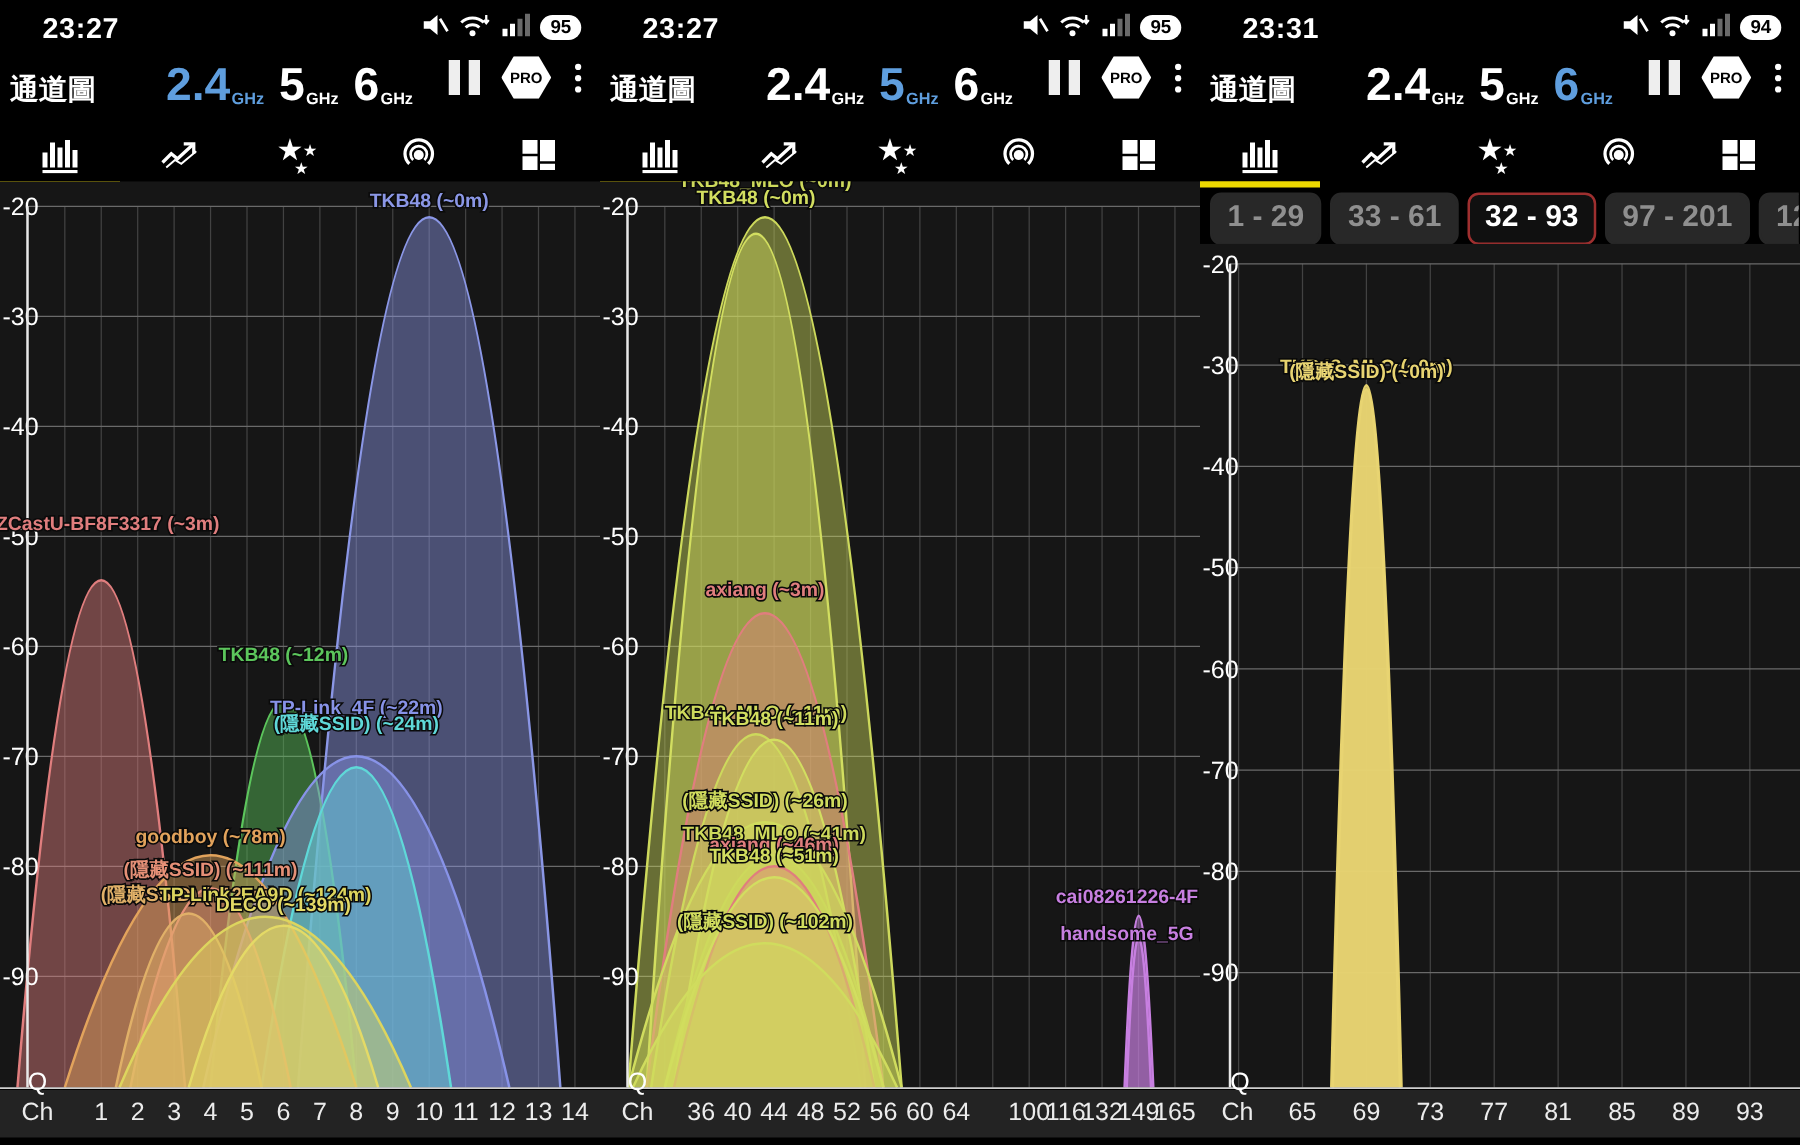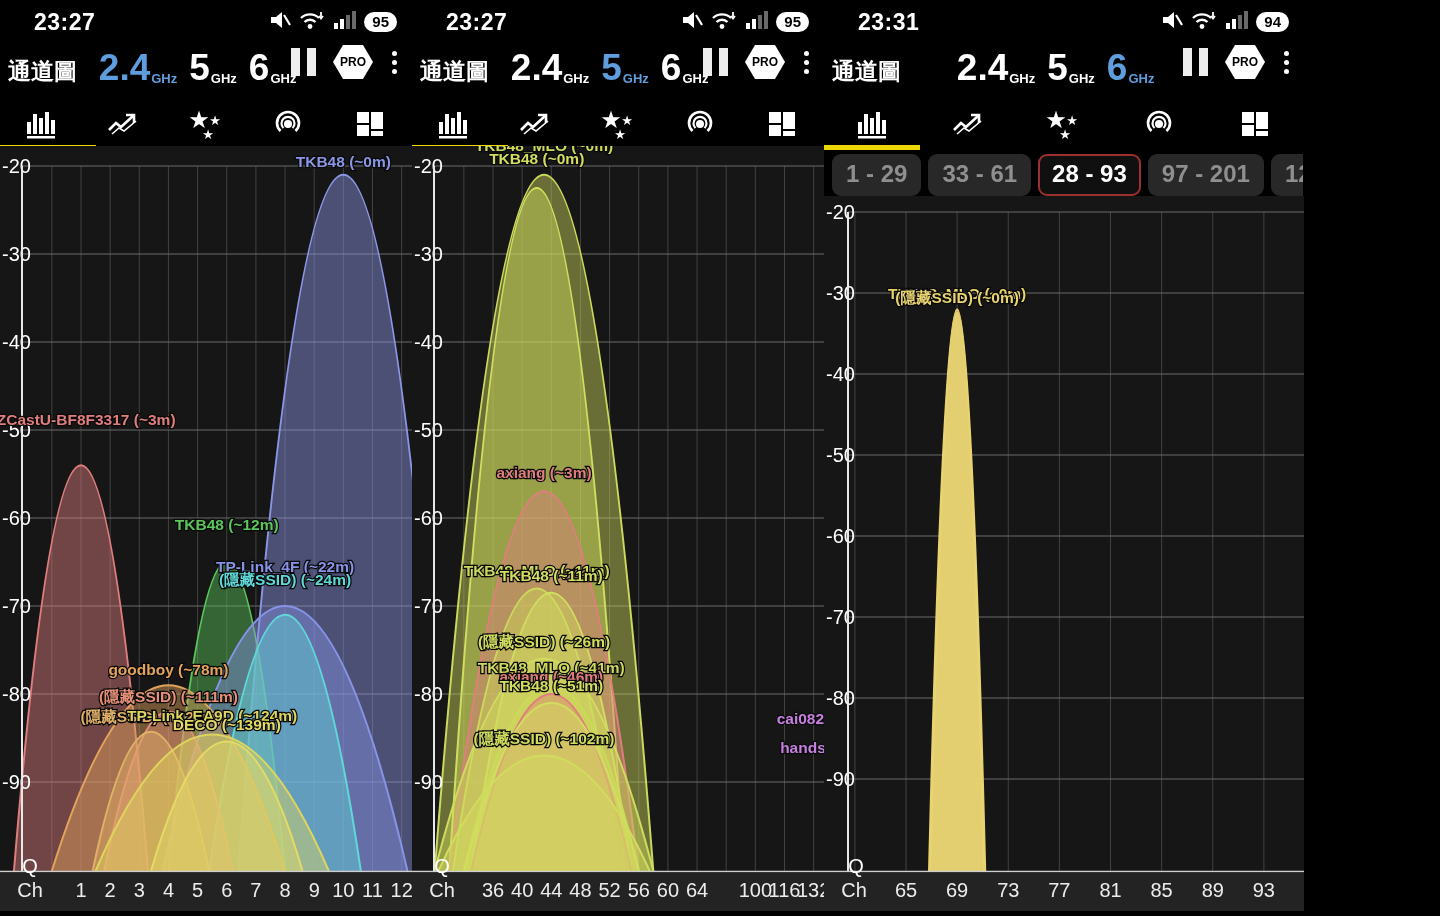--- a/index.html
+++ b/index.html
@@ -1,18 +1,18 @@
 <!DOCTYPE html>
 <html><head>
 <meta charset="utf-8">
 <style>
   * { margin:0; padding:0; box-sizing:border-box; }
   html,body { width:1440px; height:916px; background:#000; overflow:hidden;
               font-family:"Liberation Sans", sans-serif; }
-  #screen { display:flex; width:1304px; height:916px; }
+  #screen { display:flex; width:1440px; height:916px; }
   .panel { width:480px; height:916px; position:relative; background:#000; border-right:1px solid #000; }
 
   
   .statusbar { height:44px; display:flex; align-items:center; justify-content:space-between;
                padding:0 14px 0 34px; }
   .time { color:#fff; font-size:23px; font-weight:700; letter-spacing:.5px; }
   .sicons { display:flex; align-items:center; gap:7px;text-align:right; }
   .battery { background:#fff; color:#000; font-size:15px; font-weight:700;
              border-radius:11px; padding:1px 8px 2px; }
 
@@ -510,21 +510,21 @@
             <rect x="18" y="4" width="12" height="17" fill="#fff"></rect>
             <rect x="4" y="17" width="12" height="11" fill="#fff"></rect>
             <rect x="18" y="23" width="12" height="5" fill="#fff"></rect>
           </svg>
         </span>
       <span class="tabline"></span>
     </div>
     <div class="chips" id="chips2">
         <span class="chip">1 - 29</span>
         <span class="chip">33 - 61</span>
-        <span class="chip sel">28 - 93</span>
+        <span class="chip sel">32 - 93</span>
         <span class="chip">97 - 201</span>
         <span class="chip">129 - 157</span>
       </div>
     <div class="chart" id="chart2"><svg width="480" height="716" viewBox="0 0 480 716">
           <rect x="0" y="0" width="480" height="676" fill="#161616"></rect>
           <line x1="30.875" y1="16" x2="30.875" y2="675" stroke="#424242" stroke-width="1"></line>
           <line x1="82" y1="16" x2="82" y2="675" stroke="#424242" stroke-width="1"></line>
           <line x1="133.125" y1="16" x2="133.125" y2="675" stroke="#424242" stroke-width="1"></line>
           <line x1="184.25" y1="16" x2="184.25" y2="675" stroke="#424242" stroke-width="1"></line>
           <line x1="235.375" y1="16" x2="235.375" y2="675" stroke="#424242" stroke-width="1"></line>

